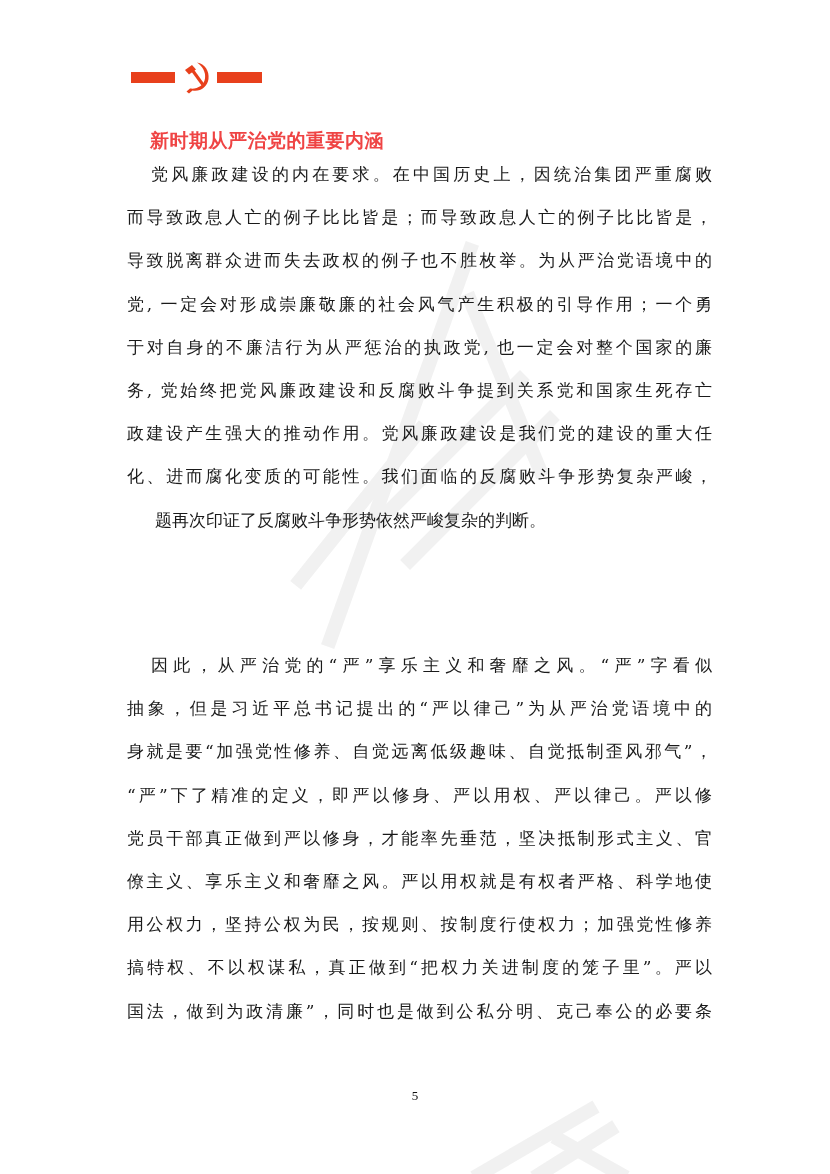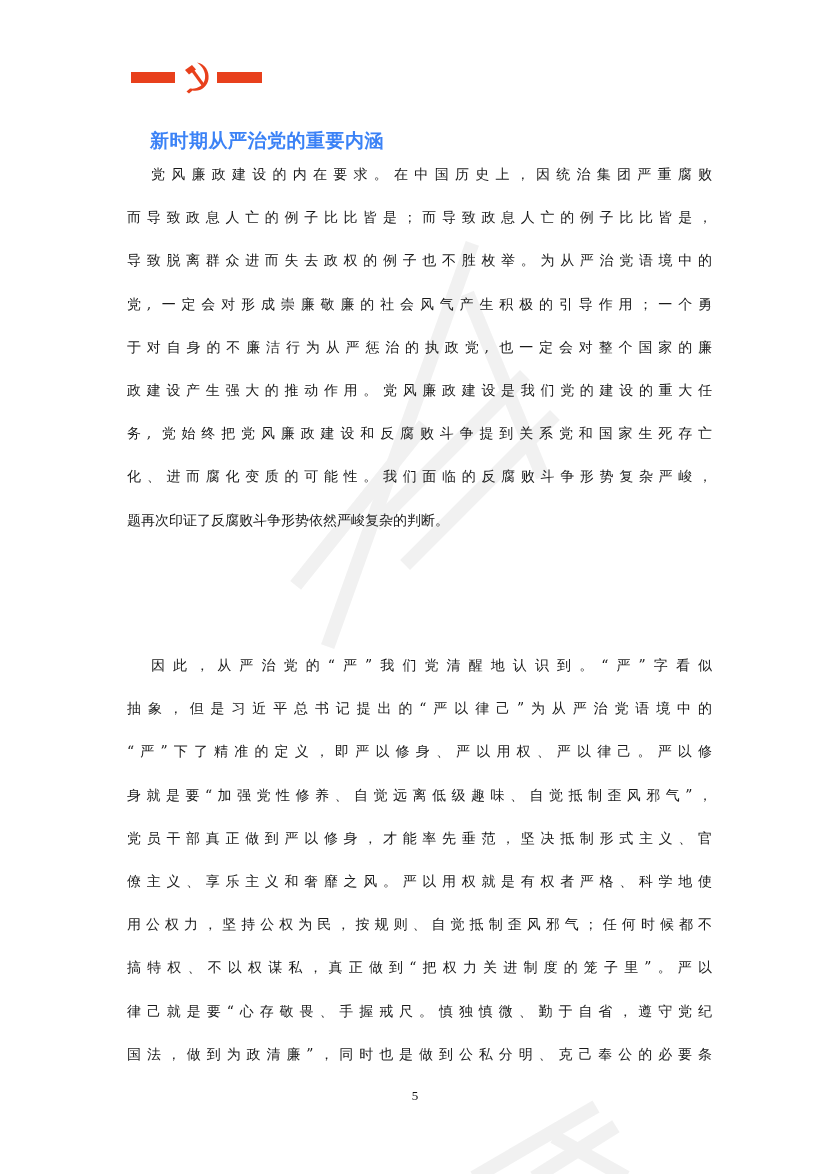--- a/index.html
+++ b/index.html
@@ -56,44 +56,45 @@
   
   .doc-title {
     position: absolute;
     left: 150px;
     top: 114px;
     font-size: 19px;
     line-height: 26px;
     font-weight: bold;
     font-family: "DejaVu Sans", "Liberation Sans", sans-serif;
     letter-spacing: 0.5px;
-    color: #3b82f6;
+    color: #ef4444;
     white-space: nowrap;
   }
   
   .body-text {
     position: absolute;
     left: 127px;
     width: 585px;
   }
   .para {
     margin: 0;
   }
   .line {
     display: block;
     height: 43.2px;
     line-height: 43.2px;
-    font-size: 14px;
+    font-size: 17px;
     white-space: nowrap;
     text-align: justify;
     text-align-last: justify;
     letter-spacing: 0;
   }
   .line.last {
     text-align-last: left;
+    margin-left: 28px;
   }
   .line.indent {
     padding-left: 24px;
   }
   .page-number {
     position: absolute;
     left: 0;
     width: 830px;
     top: 1088px;
     text-align: center;
@@ -137,37 +138,36 @@
 
   <h1 class="doc-title">新时期从严治党的重要内涵</h1>
 
   <div class="body-text" style="top:153px;">
     <p class="para">
       <span class="line indent">党风廉政建设的内在要求。在中国历史上，因统治集团严重腐败</span>
       <span class="line">而导致政息人亡的例子比比皆是；而导致政息人亡的例子比比皆是，</span>
       <span class="line">导致脱离群众进而失去政权的例子也不胜枚举。为从严治党语境中的</span>
       <span class="line">党, 一定会对形成崇廉敬廉的社会风气产生积极的引导作用；一个勇</span>
       <span class="line">于对自身的不廉洁行为从严惩治的执政党, 也一定会对整个国家的廉</span>
+      <span class="line">务, 党始终把党风廉政建设和反腐败斗争提到关系党和国家生死存亡</span>
       <span class="line">政建设产生强大的推动作用。党风廉政建设是我们党的建设的重大任</span>
-      <span class="line">务, 党始终把党风廉政建设和反腐败斗争提到关系党和国家生死存亡</span>
       <span class="line">化、进而腐化变质的可能性。我们面临的反腐败斗争形势复杂严峻，</span>
       <span class="line last">题再次印证了反腐败斗争形势依然严峻复杂的判断。</span>
     </p>
   </div>
 
   <div class="body-text" style="top:644px;">
     <p class="para">
-      <span class="line indent">因此，从严治党的“严”我们党清醒地认识到。“严”字看似</span>
+      <span class="line indent">因此，从严治党的“严”享乐主义和奢靡之风。“严”字看似</span>
       <span class="line">抽象，但是习近平总书记提出的“严以律己”为从严治党语境中的</span>
+      <span class="line">身就是要“加强党性修养、自觉远离低级趣味、自觉抵制歪风邪气”，</span>
       <span class="line">“严”下了精准的定义，即严以修身、严以用权、严以律己。严以修</span>
-      <span class="line">身就是要“加强党性修养、自觉远离低级趣味、自觉抵制歪风邪气”，</span>
       <span class="line">党员干部真正做到严以修身，才能率先垂范，坚决抵制形式主义、官</span>
       <span class="line">僚主义、享乐主义和奢靡之风。严以用权就是有权者严格、科学地使</span>
-      <span class="line">用公权力，坚持公权为民，按规则、自觉抵制歪风邪气；任何时候都不</span>
+      <span class="line">用公权力，坚持公权为民，按规则、按制度行使权力；加强党性修养</span>
       <span class="line">搞特权、不以权谋私，真正做到“把权力关进制度的笼子里”。严以</span>
-      <span class="line">律己就是要“心存敬畏、手握戒尺。慎独慎微、勤于自省，遵守党纪</span>
       <span class="line">国法，做到为政清廉”，同时也是做到公私分明、克己奉公的必要条</span>
     </p>
   </div>
 
   <div class="page-number">5</div>
 
 </div>
 
 </body></html>

